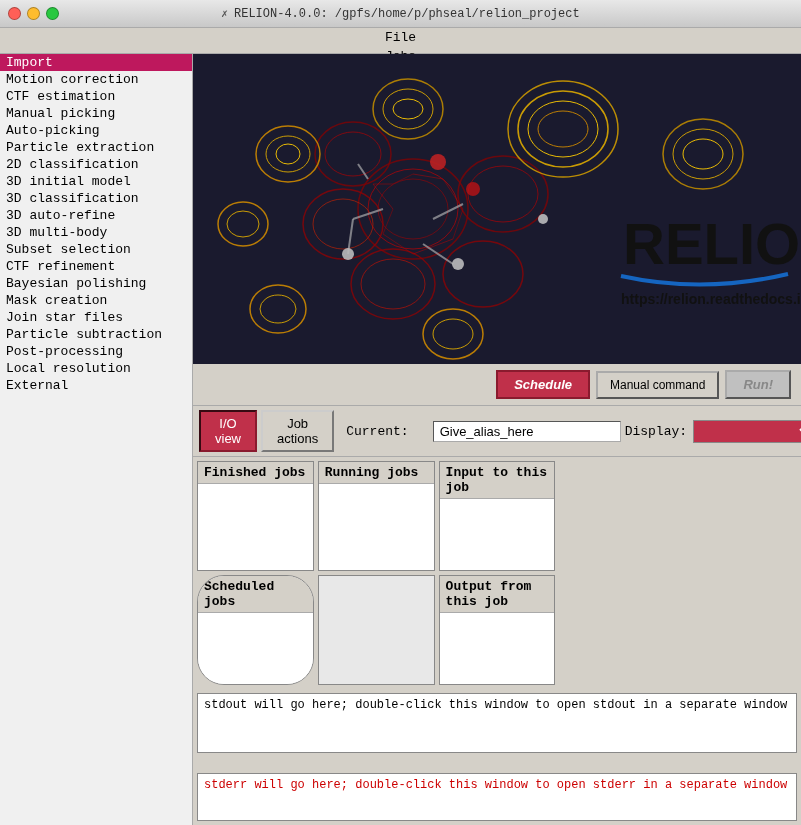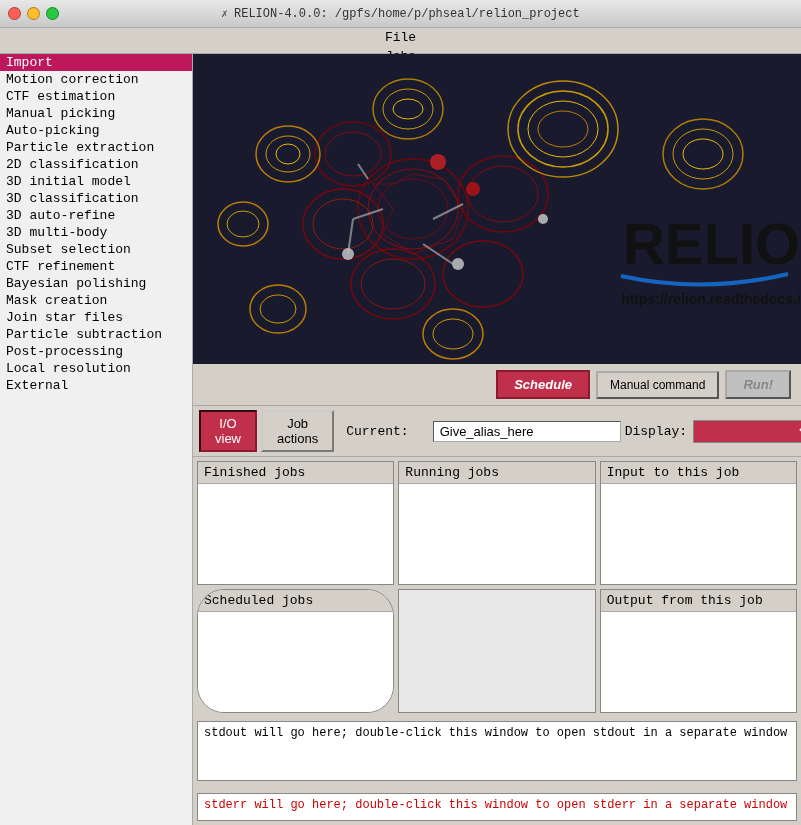--- a/index.html
+++ b/index.html
@@ -228,39 +228,39 @@
     .job-panel-content {
       flex: 1;
       background: white;
     }
 
     
     .output-areas {
       padding: 4px;
       display: flex;
       flex-direction: column;
-      gap: 12px;
+      gap: 20px;
       background: #d4d0c8;
     }
     .stdout-area {
       border: 1px solid #888;
       background: white;
       padding: 4px 6px;
       font-size: 12px;
       color: #000;
       height: 60px;
       font-family: 'Courier New', Courier, monospace;
     }
     .stderr-area {
       border: 1px solid #888;
       background: white;
       padding: 4px 6px;
       font-size: 12px;
       color: #cc0000;
-      height: 28px;
+      height: 48px;
       font-family: 'Courier New', Courier, monospace;
     }
 
     
     .mol-svg {
       position: absolute;
       top: 0; left: 0;
       width: 100%; height: 100%;
     }
   </style>
@@ -411,21 +411,21 @@
         <input class="tab-current-input" type="text" value="Give_alias_here" style="">
       </div>
       <div class="tab-display">
         <span>Display:</span>
         <select class="tab-display-select">
           <option value=""></option>
         </select>
       </div>
     </div>
 
-    <div class="jobs-grid" style="grid-template-columns: 1fr 1fr 1fr; grid-template-rows: 1fr 1fr;">
+    <div class="jobs-grid" style="grid-template-columns: 1fr 1fr 1fr 1fr 1fr; grid-template-rows: 1fr 1fr; font-weight: bold;">
       <div class="job-panel">
         <div class="job-panel-title">Finished jobs</div>
         <div class="job-panel-content"></div>
       </div>
       <div class="job-panel">
         <div class="job-panel-title">Running jobs</div>
         <div class="job-panel-content"></div>
       </div>
       <div class="job-panel">
         <div class="job-panel-title">Input to this job</div>

